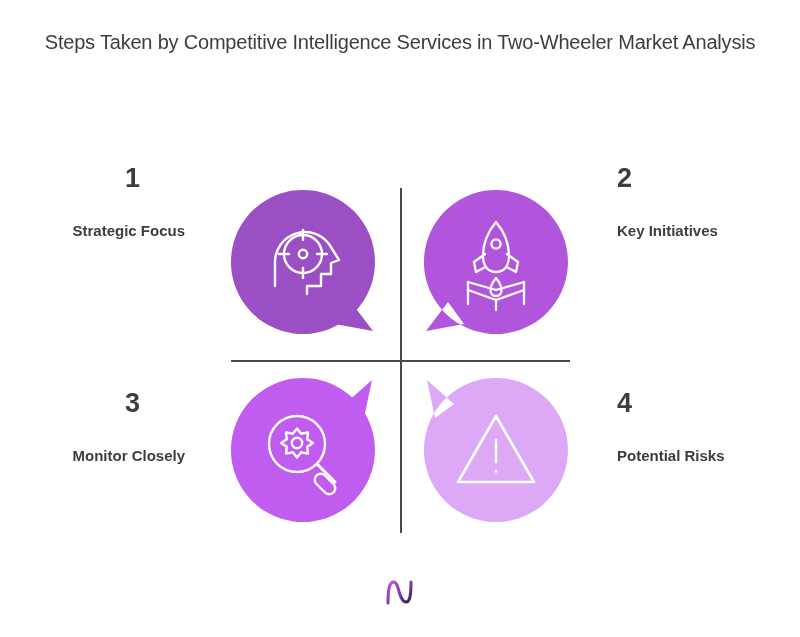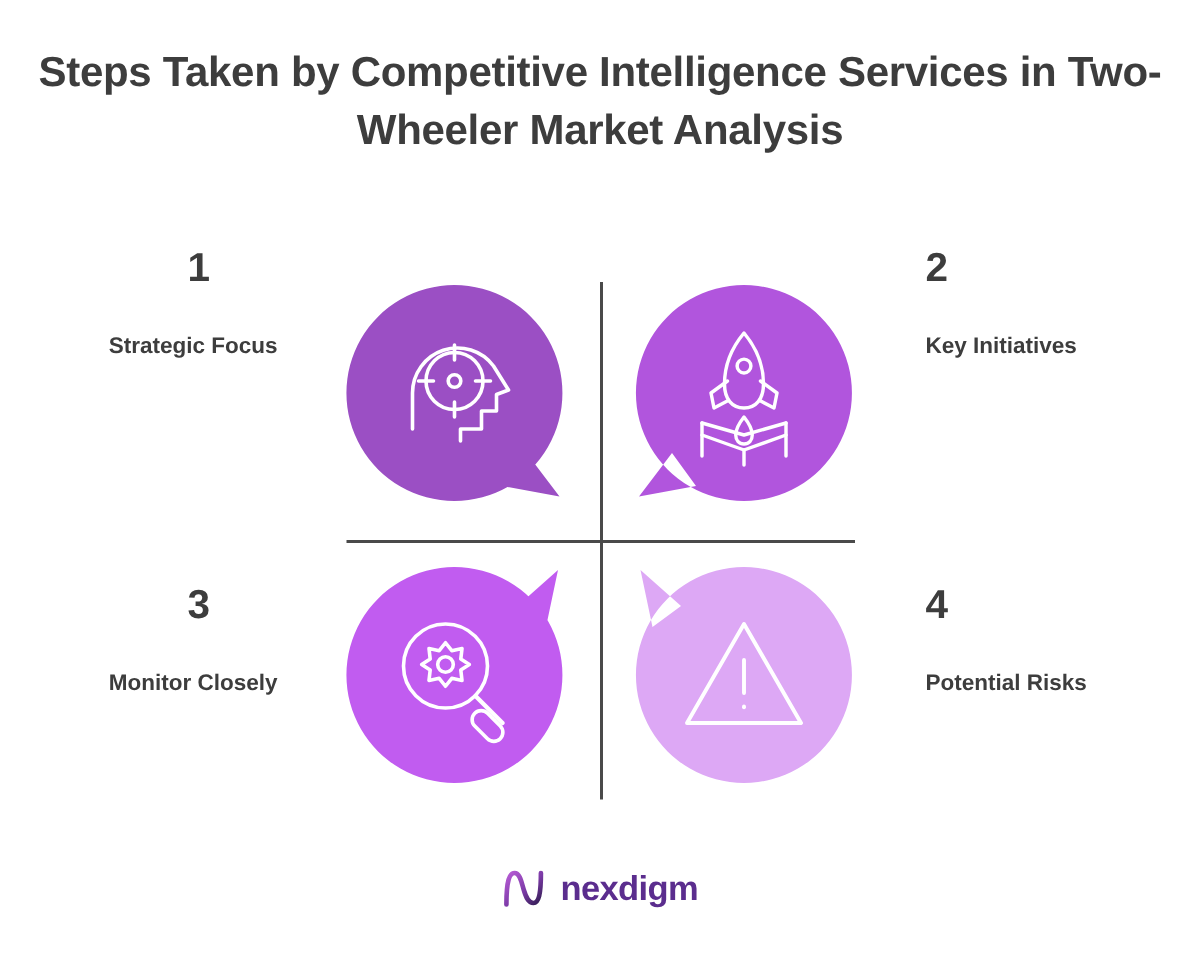--- a/index.html
+++ b/index.html
@@ -17,22 +17,22 @@
   }
 
   
   #title {
     position: absolute;
     left: 50%;
     transform: translateX(-50%);
     top: 28px;
     width: 760px;
     text-align: center;
-    font-size: 28px;
-    font-weight: bold;
+    font-size: 20px;
+    font-weight: normal;
     line-height: 1.4;
     color: #3d3d3d;
     letter-spacing: -0.2px;
   }
 
   
   #diagram {
     position: absolute;
     left: 0;
     top: 150px;
@@ -208,14 +208,13 @@
   <svg class="mark" viewBox="0 0 30 26">
     <defs>
       <linearGradient id="ng" x1="0" y1="0" x2="1" y2="1">
         <stop offset="0%" stop-color="#B85CD6"></stop>
         <stop offset="55%" stop-color="#7B3AA6"></stop>
         <stop offset="100%" stop-color="#2E1B4E"></stop>
       </linearGradient>
     </defs>
     <path d="M3 24 C3 8 5 3 8.5 3 C12 3 13 9 14.5 14 C16 19 17.5 23 21 23 C24.5 23 26 17 26 3" fill="none" stroke="url(#ng)" stroke-width="3.1" stroke-linecap="round"></path>
   </svg>
-  <span class="word">nexdigm</span>
 </div>
 
 </body></html>

